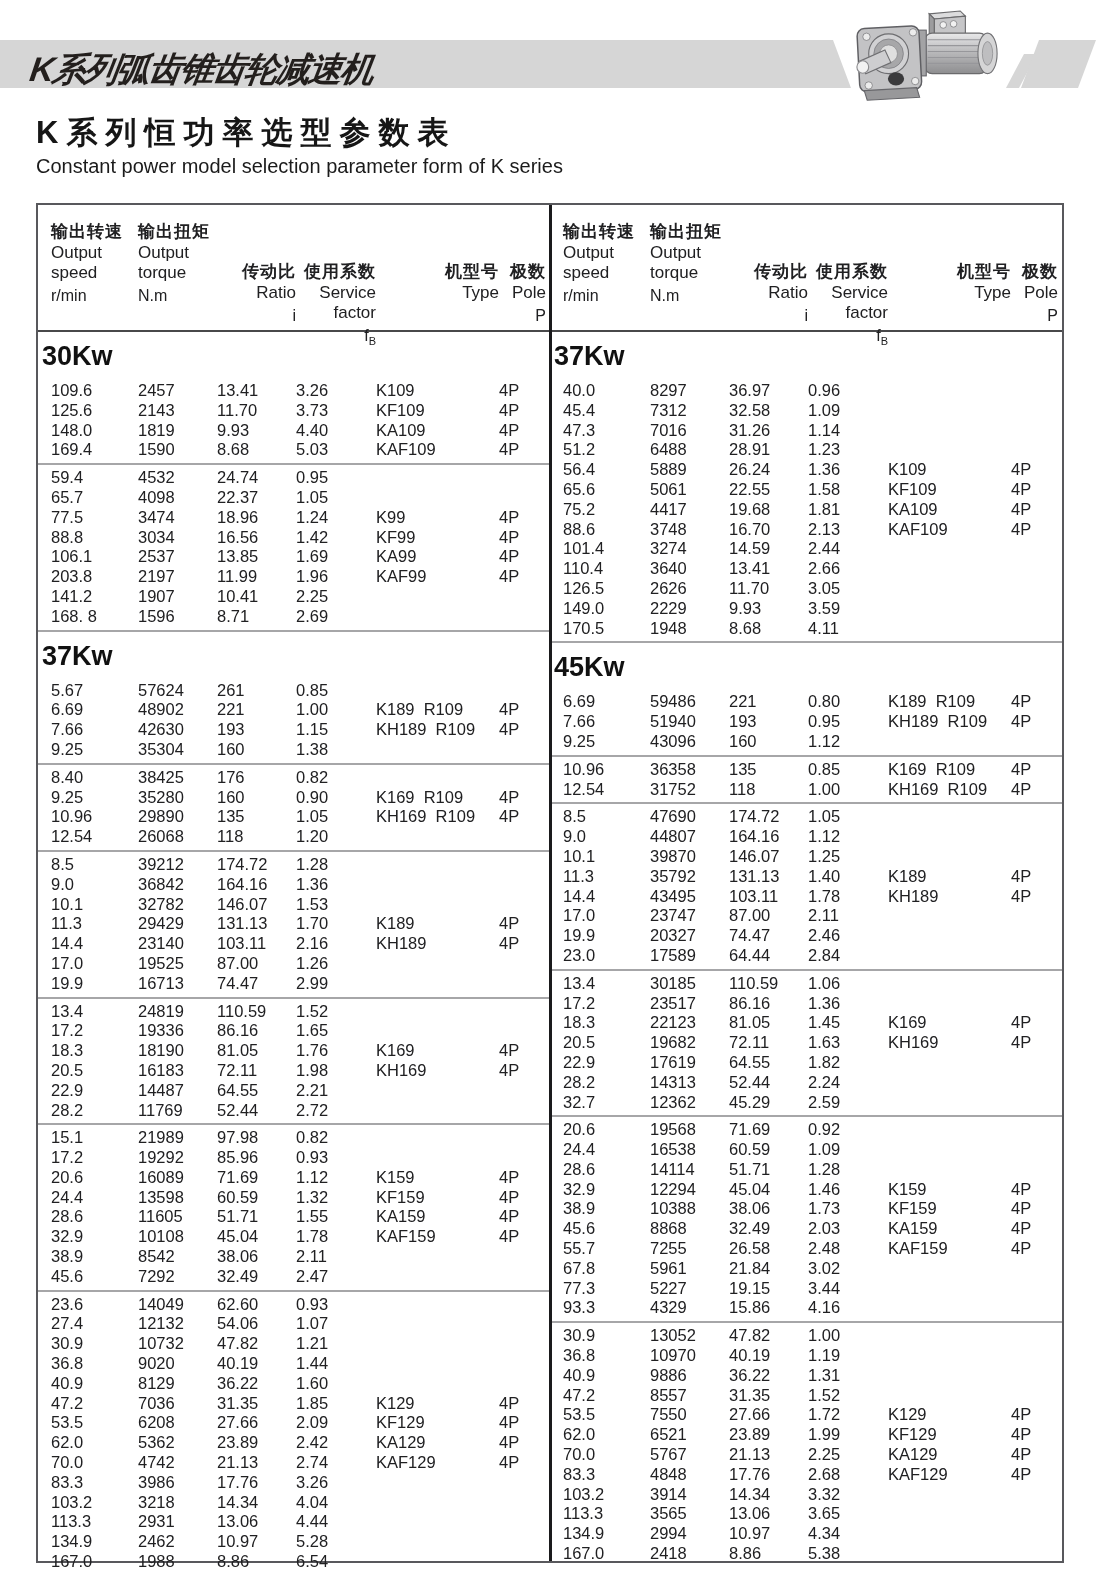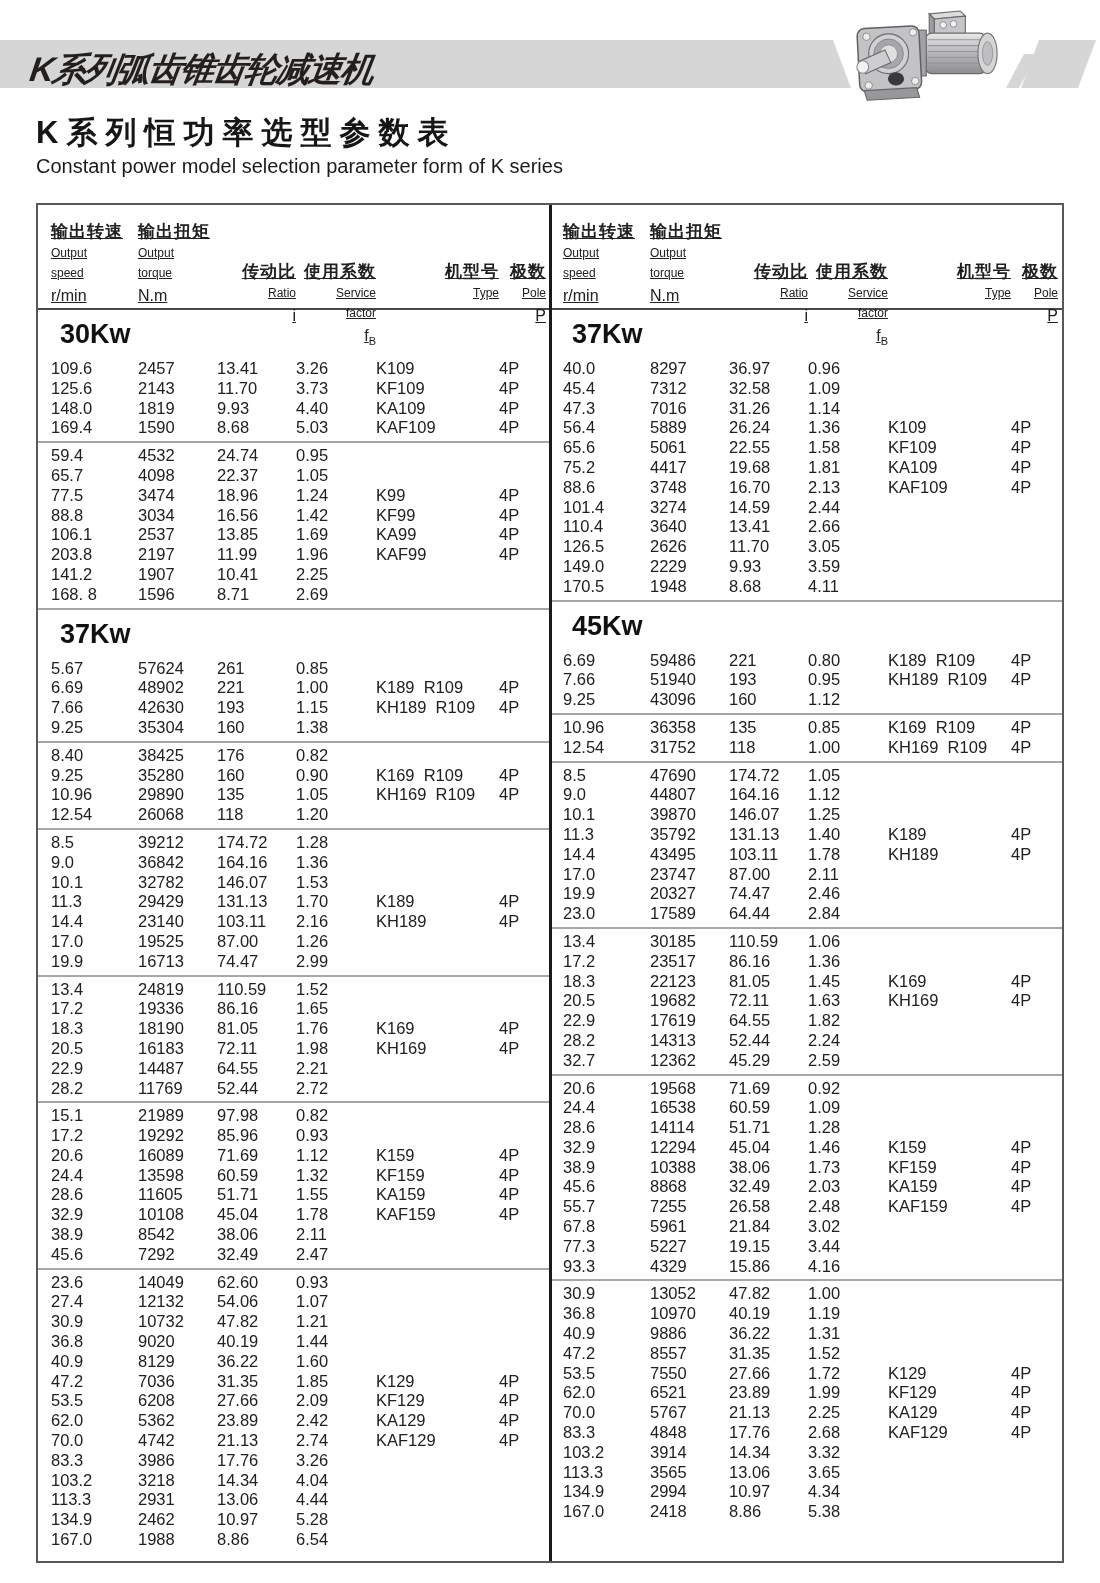--- a/index.html
+++ b/index.html
@@ -23,33 +23,32 @@
   
   .table-wrap{
     position:absolute;top:203px;left:36px;width:1028px;height:1360px;
     border:2px solid #58585c;box-sizing:border-box;background:#fff;
   }
   .center-divider{position:absolute;top:0;bottom:0;left:50%;width:3px;margin-left:-1.5px;background:#1a1a1c;z-index:3;}
   .table-inner{display:flex;height:100%;}
   .half{width:50%;box-sizing:border-box;}
   .half-header{
     display:grid;grid-template-columns:87px 79px 79px 80px 123px 1fr;
-    padding:16px 4px 0 13px;height:105px;box-sizing:border-box;
+    padding:16px 4px 0 13px;height:127px;box-sizing:border-box;
     border-bottom:2px solid #48484a;
-    text-decoration:underline;
   }
   .hcell{overflow:visible;}
   .a-l{text-align:left;}
   .a-c{text-align:right;margin-top:40px;}
   .hzh{font-weight:bold;font-size:17px;line-height:22px;white-space:nowrap;letter-spacing:1px;}
-  .hen{font-size:12px;line-height:20px;white-space:nowrap;}
+  .hen{font-size:17px;line-height:20px;white-space:nowrap;}
   .hunit{font-size:16px;line-height:21px;margin-top:2px;white-space:nowrap;}
   .hunit sub{font-size:11px;}
   .half-body{}
-  .section-title{font-size:27px;font-weight:bold;line-height:32px;padding:8px 0 6px 22px;color:#111;}
+  .section-title{font-size:27px;font-weight:bold;line-height:32px;padding:8px 0 6px 4px;color:#111;}
   .group{padding:3px 0 3px 13px;}
   .hr{border-top:2px solid #a6a6a8;}
   .row{display:grid;grid-template-columns:87px 79px 79px 80px 123px 1fr;}
   .cell{font-size:16.5px;line-height:19.8px;height:19.8px;white-space:pre;overflow:visible;}
 </style>
 </head>
 <body>
 
 <div class="banner">
   <svg class="band-svg" width="1100" height="48" viewBox="0 0 1100 48">
@@ -674,20 +673,28 @@
             </div>
             <div class="row">
               <div class="cell">47.3</div>
               <div class="cell">7016</div>
               <div class="cell">31.26</div>
               <div class="cell">1.14</div>
               <div class="cell"></div>
               <div class="cell"></div>
             </div>
             <div class="row">
+              <div class="cell">51.2</div>
+              <div class="cell">6488</div>
+              <div class="cell">28.91</div>
+              <div class="cell">1.23</div>
+              <div class="cell"></div>
+              <div class="cell"></div>
+            </div>
+            <div class="row">
               <div class="cell">56.4</div>
               <div class="cell">5889</div>
               <div class="cell">26.24</div>
               <div class="cell">1.36</div>
               <div class="cell">K109</div>
               <div class="cell">4P</div>
             </div>
             <div class="row">
               <div class="cell">65.6</div>
               <div class="cell">5061</div>

